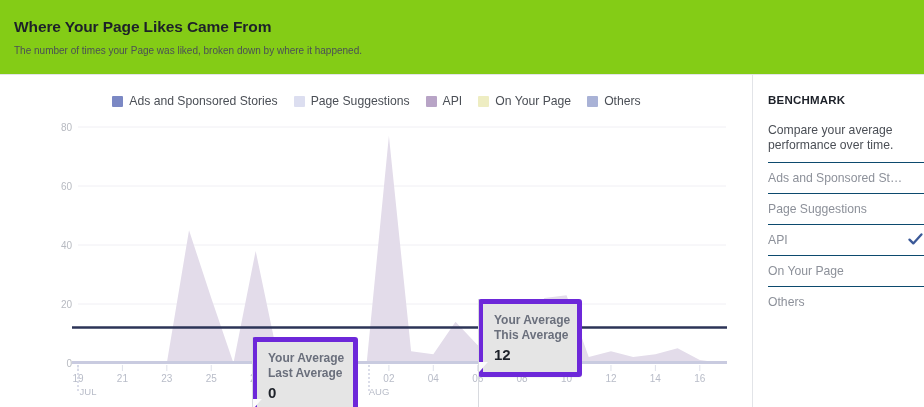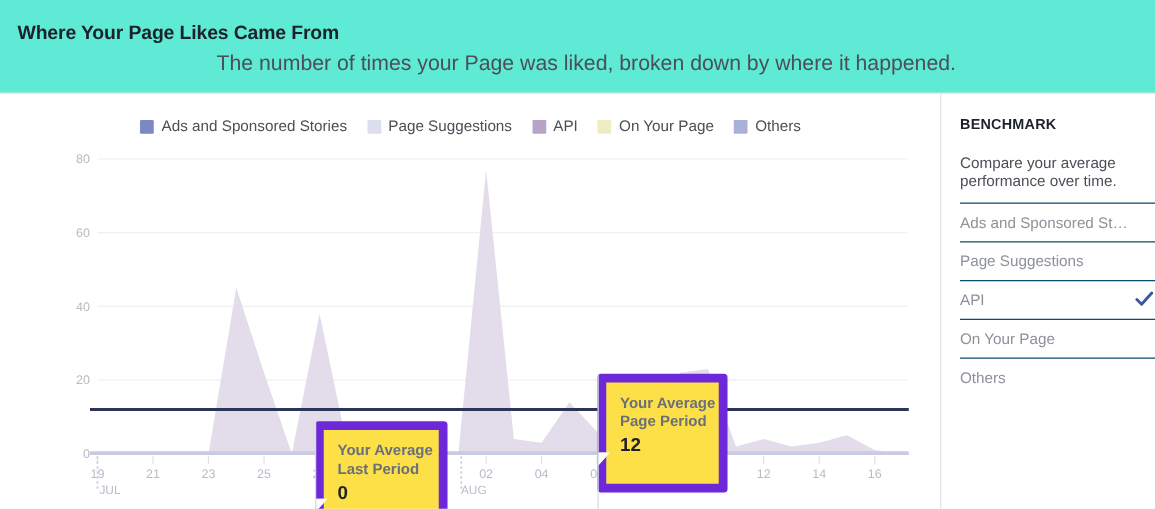--- a/index.html
+++ b/index.html
@@ -17,38 +17,37 @@
     width: 924px; height: 407px;
     background: #ffffff;
     position: relative;
     box-sizing: border-box;
   }
   
   .header {
     position: absolute;
     left: 0; top: 0;
     width: 924px; height: 75px;
-    background: #5eead4;
+    background: #84cc16;
     border-bottom: 1px solid #e2e4e8;
     box-sizing: border-box;
     padding: 18px 0 0 14px;
   }
   .header-title {
     font-size: 15.5px;
     font-weight: bold;
     color: #1d2129;
     letter-spacing: -0.1px;
     line-height: 18px;
   }
   .header-sub {
     margin-top: 7px;
-    font-size: 17px;
+    font-size: 10px;
     color: #4b4f56;
     line-height: 15px;
-    text-align: center;
   }
   
   .content {
     position: absolute;
     left: 0; top: 75px;
     width: 924px; height: 332px;
     background: #ffffff;
   }
   .chart-pane {
     position: absolute;
@@ -108,24 +107,24 @@
     font-family: "Liberation Sans", sans-serif;
   }
   .mlabel {
     font-size: 9.5px;
     fill: #b8bcc8;
     font-family: "Liberation Sans", sans-serif;
   }
   
   .tip {
     position: absolute;
-    background: #fde047;
-    border: 7px solid #6d28d9;
+    background: #e5e5e5;
+    border: 5px solid #6d28d9;
     border-radius: 3px;
-    padding: 9px 11px 22px 11px;
+    padding: 9px 11px 9px 11px;
     box-sizing: border-box;
     box-shadow: 0 1px 1px rgba(0,0,0,0.04);
   }
   .tip-l1, .tip-l2 {
     font-size: 12px;
     font-weight: bold;
     color: #6a6f7c;
     line-height: 15px;
     white-space: nowrap;
   }
@@ -283,30 +282,30 @@
             <span class="legend-label">On Your Page</span>
           </div>
           <div class="legend-item">
             <span class="legend-swatch" style="background: rgb(169, 178, 214);"></span>
             <span class="legend-label">Others</span>
           </div>
         </div>
 
       <div class="tip tip-last">
         <div class="tip-l1">Your Average</div>
-        <div class="tip-l2">Last Period</div>
+        <div class="tip-l2">Last Average</div>
         <div class="tip-val">0</div>
       </div>
       <div class="tip-stem" style="left:252px; top:262px; height:87px;"></div>
       <div class="tip-notch-b" style="left:252px; top:324px;"></div>
       <div class="tip-notch" style="left:253px; top:324px;"></div>
 
       <div class="tip tip-this">
         <div class="tip-l1">Your Average</div>
-        <div class="tip-l2">Page Period</div>
+        <div class="tip-l2">This Average</div>
         <div class="tip-val">12</div>
       </div>
       <div class="tip-stem" style="left:478px; top:224px; height:125px;"></div>
       <div class="tip-notch-b" style="left:478px; top:287px;"></div>
       <div class="tip-notch" style="left:479px; top:287px;"></div>
 
     </div>
 
     <div class="side-pane">
       <div class="bm-title">BENCHMARK</div>

